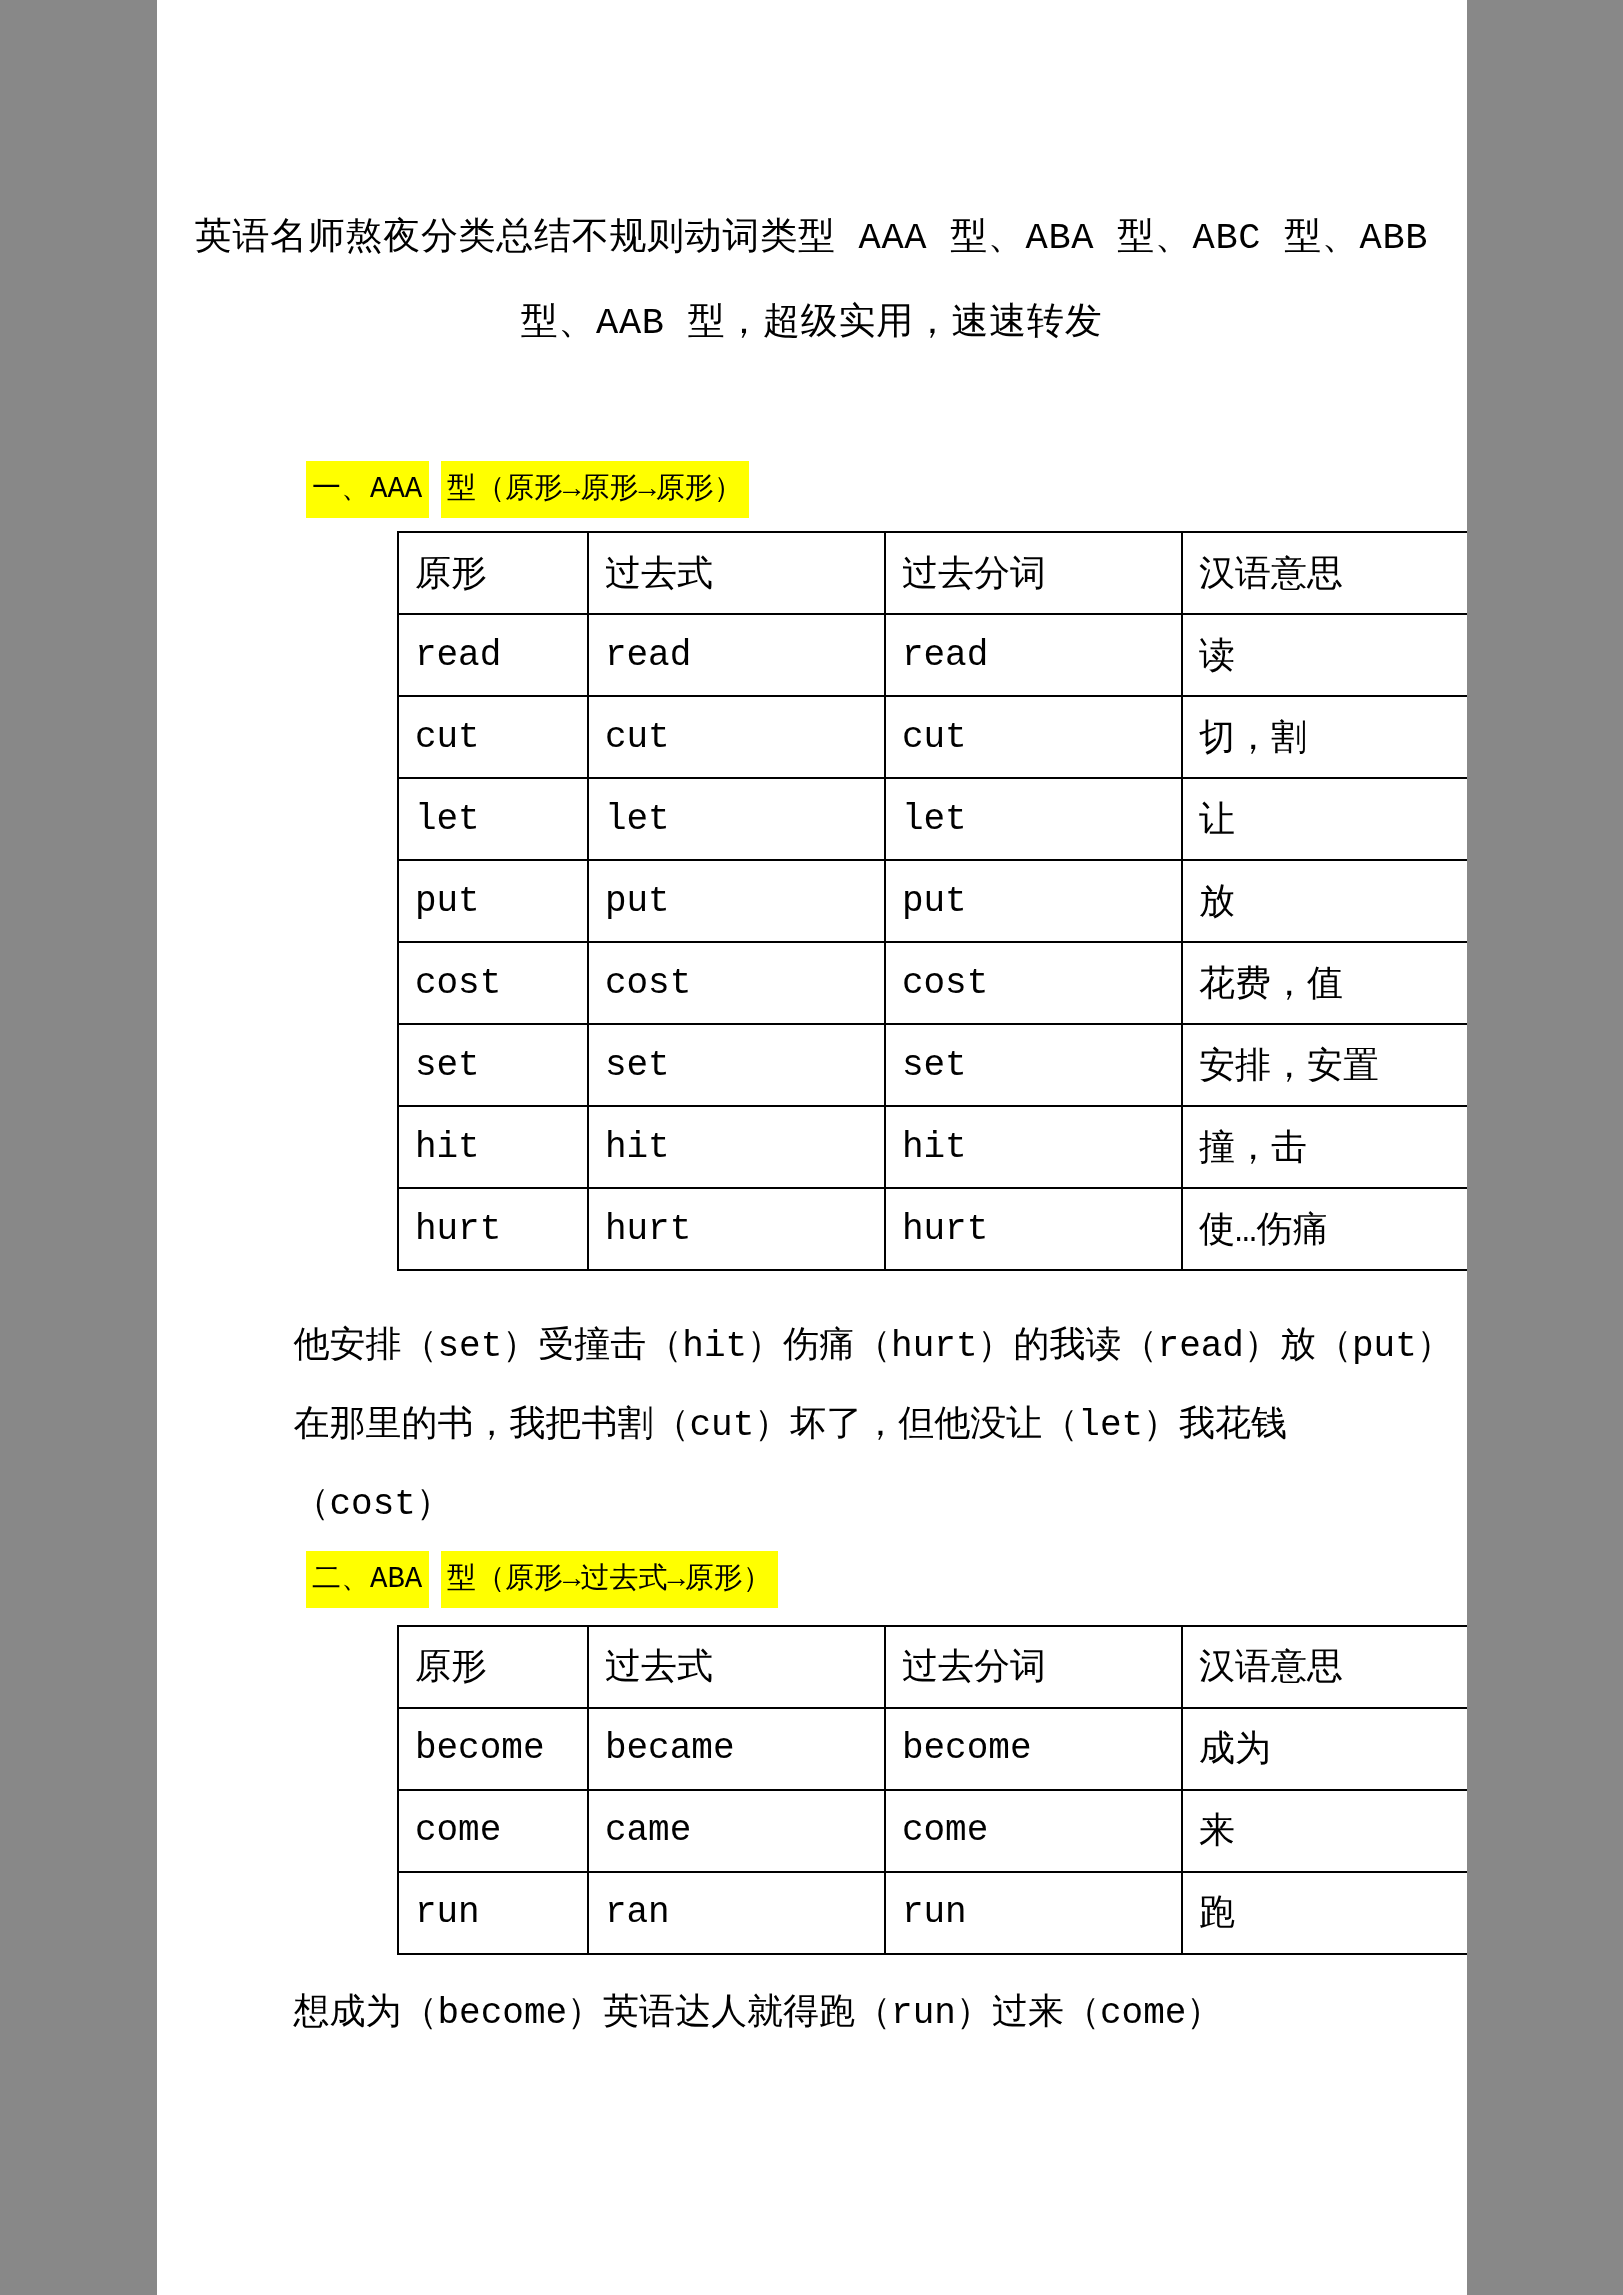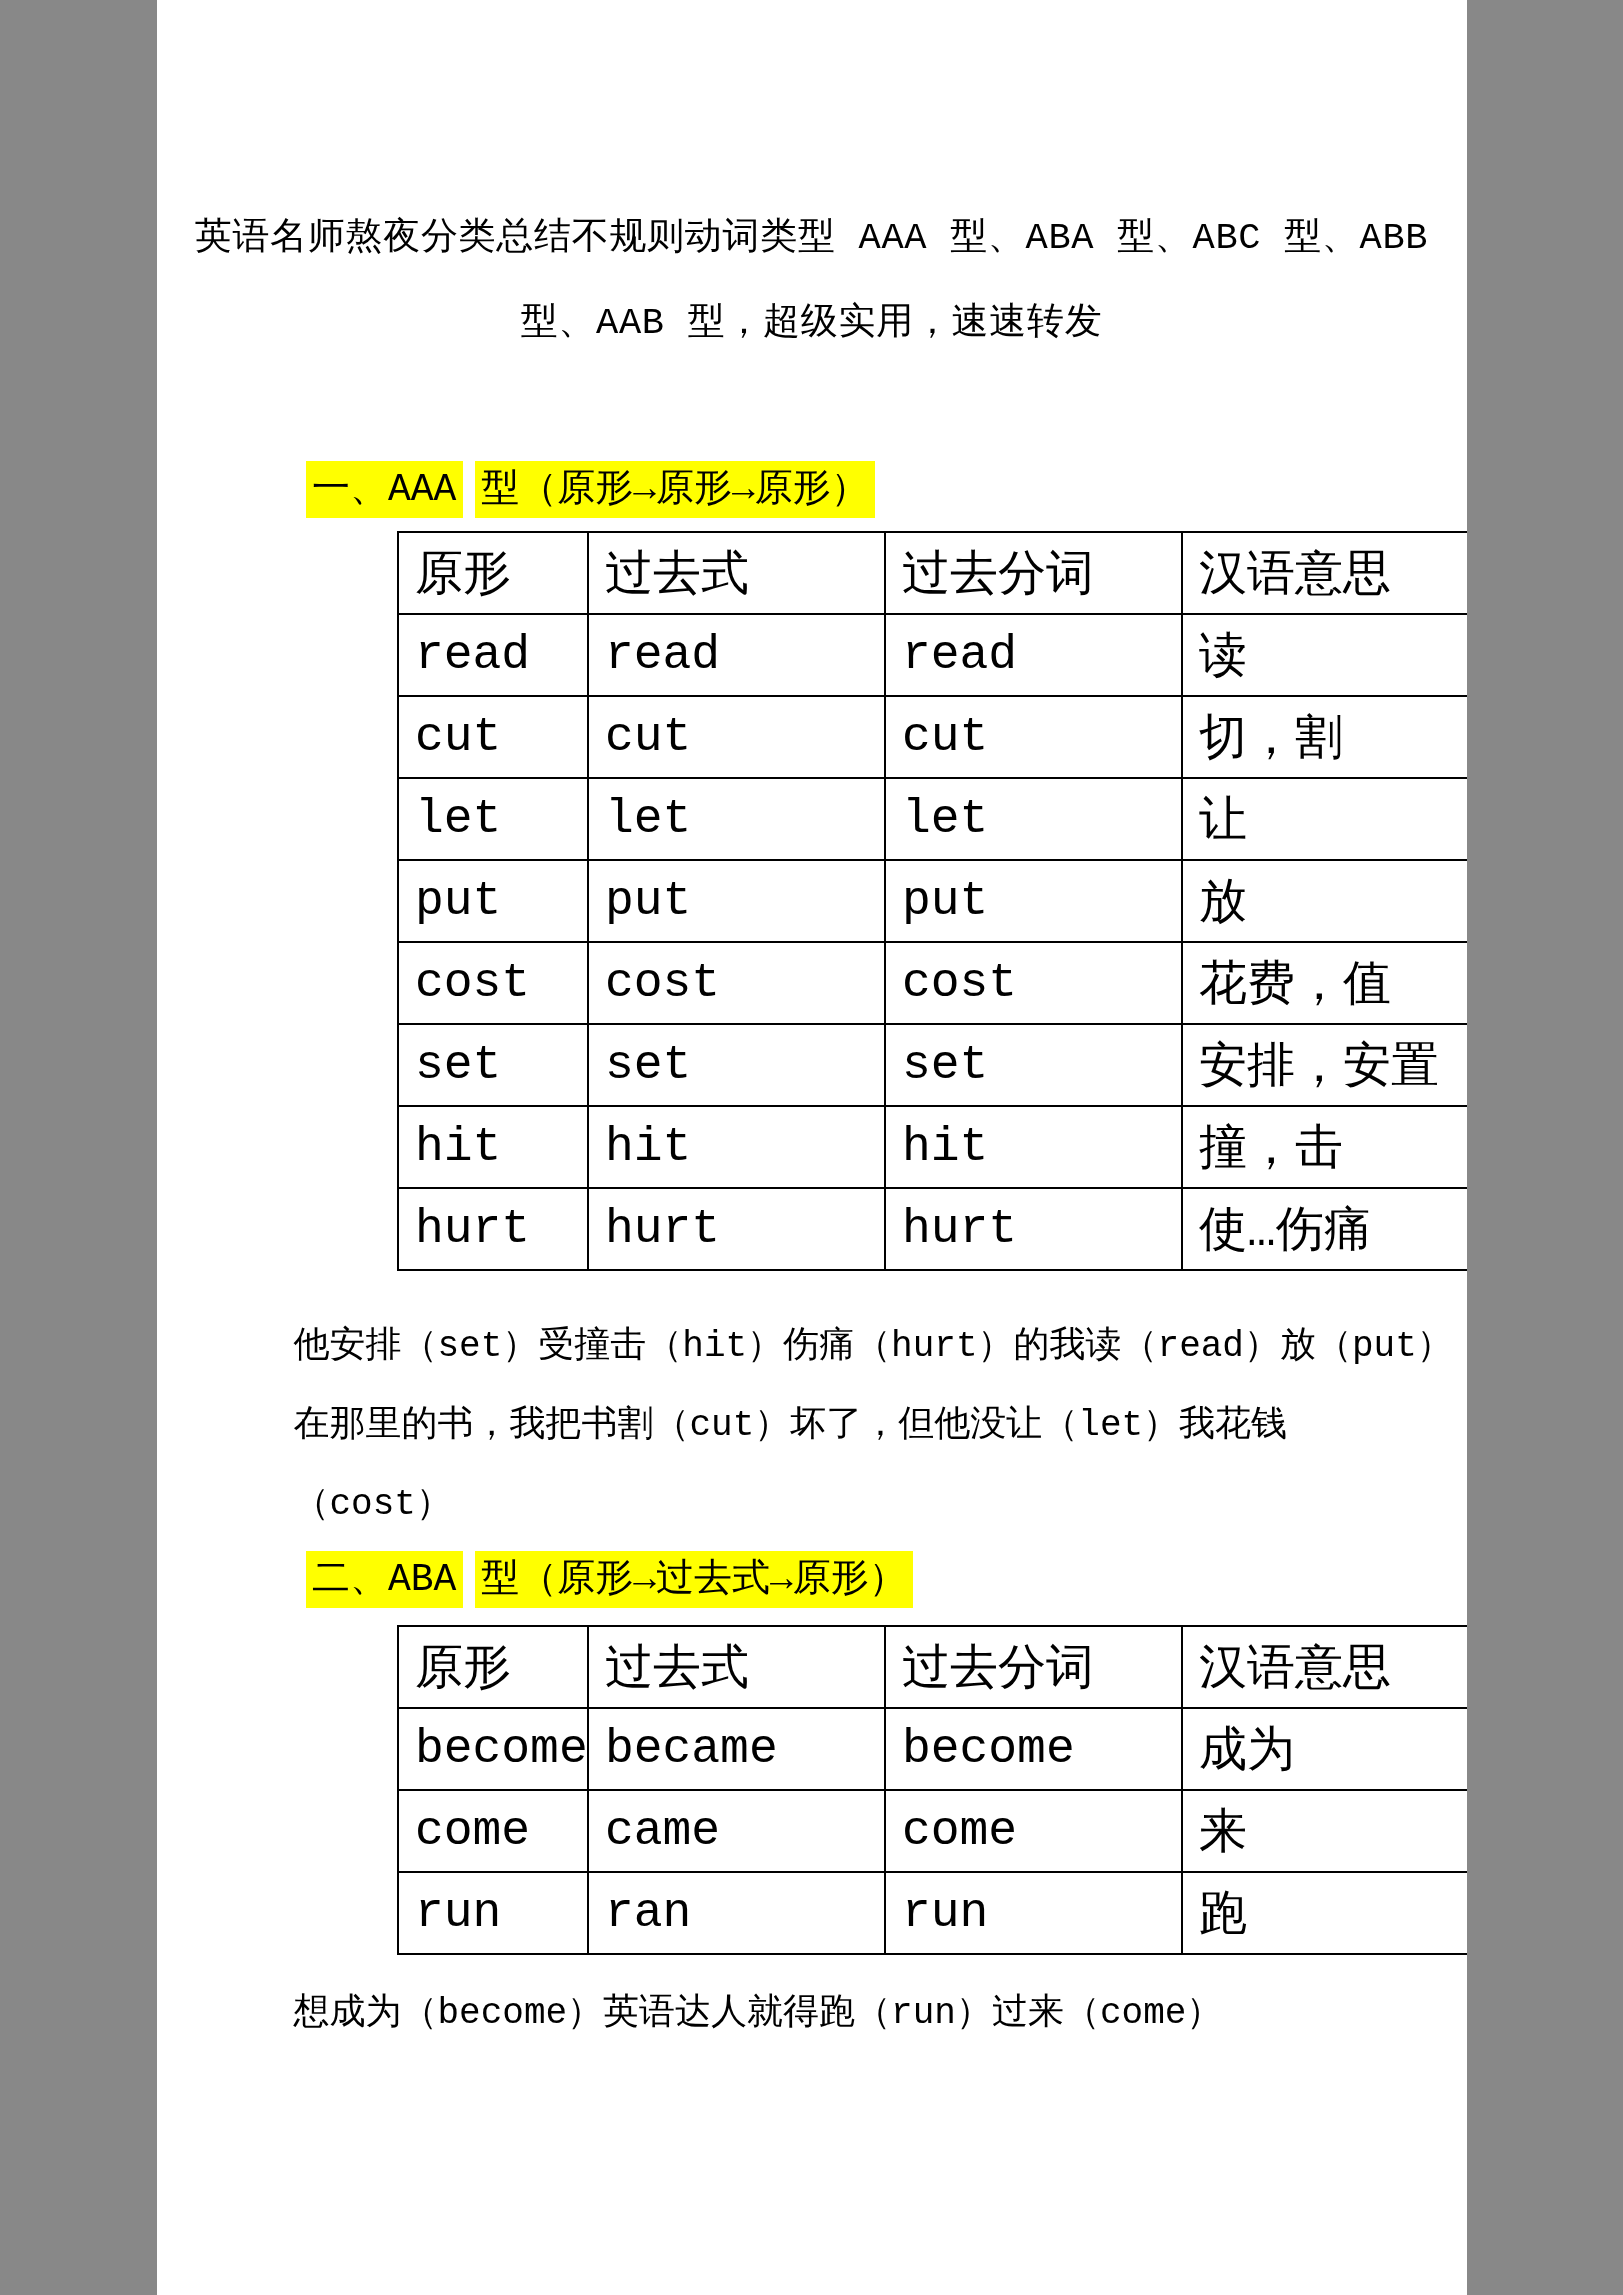--- a/index.html
+++ b/index.html
@@ -21,40 +21,40 @@
     height: 85px;
     line-height: 85px;
     font-size: 37px;
     letter-spacing: 0.7px;
     white-space: nowrap;
   }
   
   .section-heading {
     margin: 95px 0 0 149px;
     height: 57px;
-    font-size: 38px;
+    font-size: 29px;
     white-space: nowrap;
   }
   .section-heading.second { margin-top: 6.5px; }
   .hl {
     display: inline-block;
     height: 57px;
     line-height: 57px;
     padding: 0 6.5px;
     background: #ffff00;
     vertical-align: top;
   }
   .hl.num { margin-right: 11.8px; }
   
   table.verb-table {
     margin: 13px 0 0 240px;
     width: 1161px;
     border-collapse: collapse;
     table-layout: fixed;
-    font-size: 48px;
+    font-size: 36px;
   }
   table.verb-table.second { margin-top: 17px; }
   .verb-table col.c0 { width: 190px; }
   .verb-table col.c1 { width: 297px; }
   .verb-table col.c2 { width: 297px; }
   .verb-table col.c3 { width: 376px; }
   .verb-table th, .verb-table td {
     border: 2px solid #000;
     border-top-width: 2.6px;
     border-bottom-width: 2.6px;

